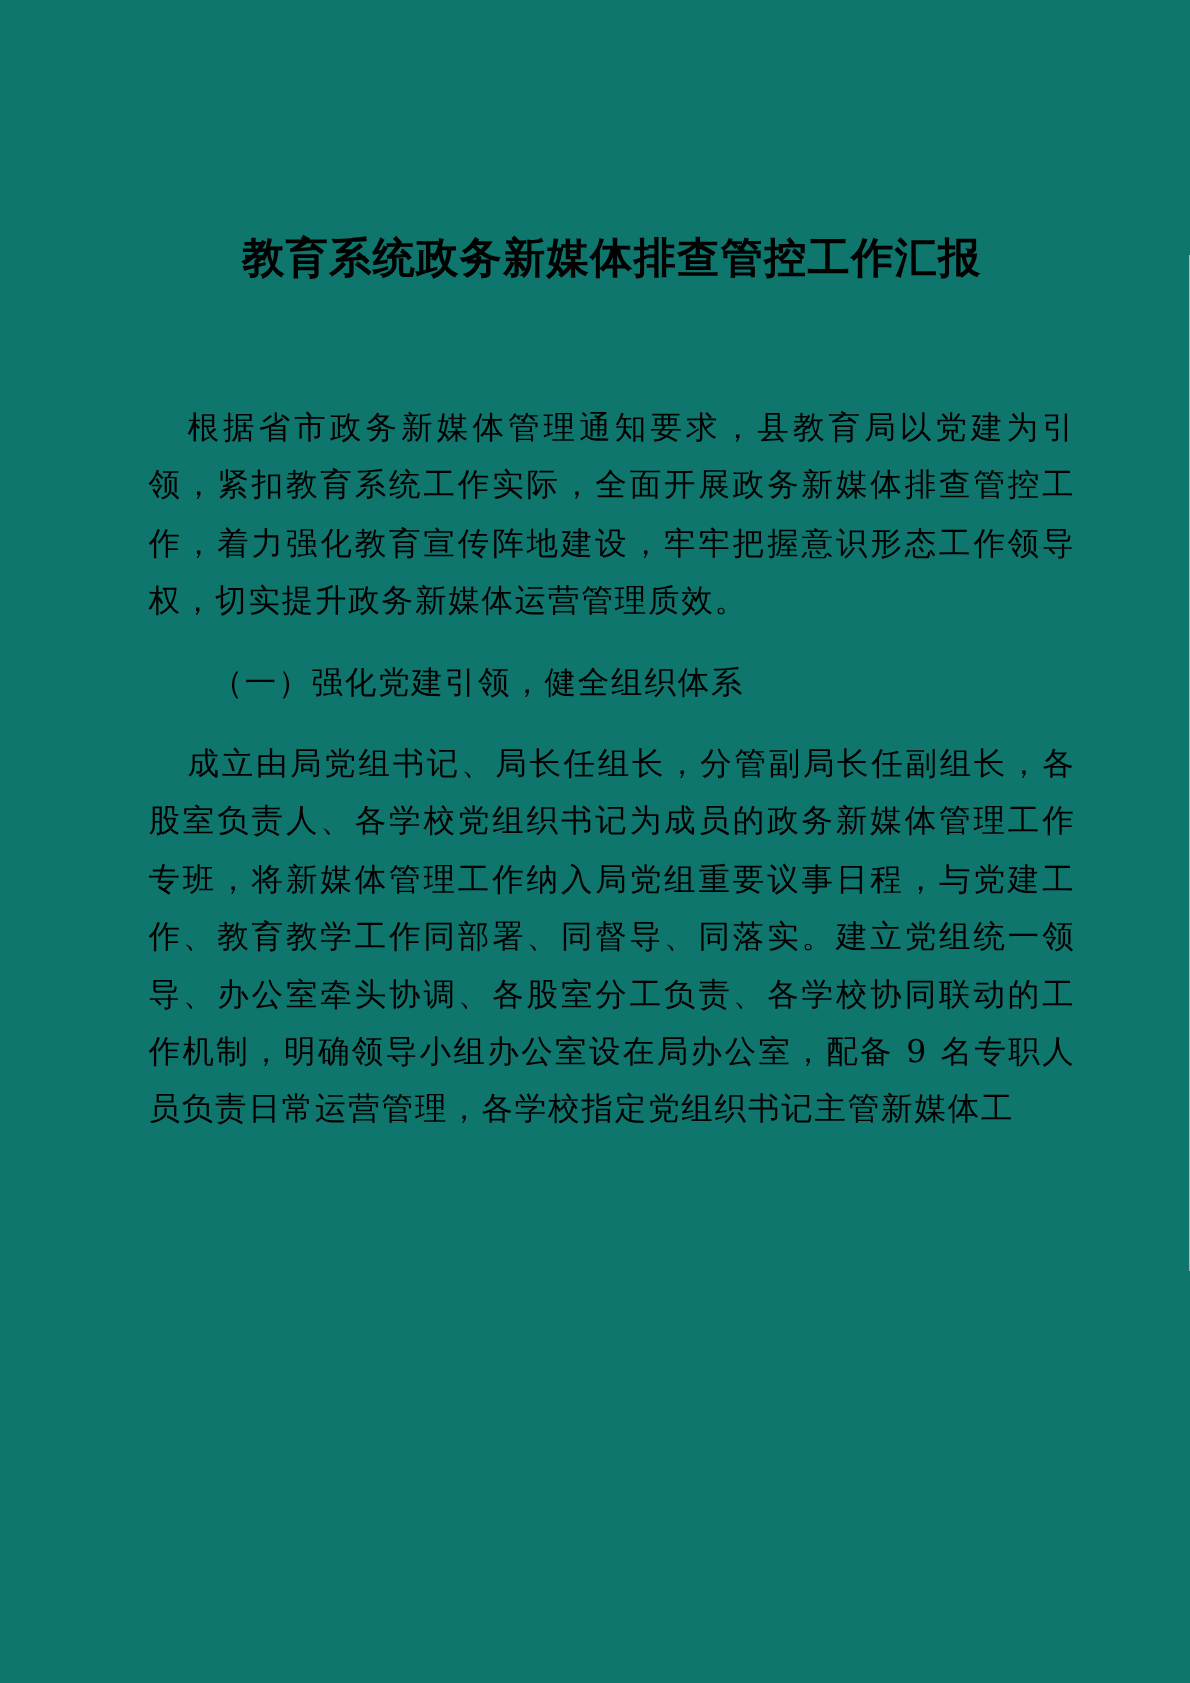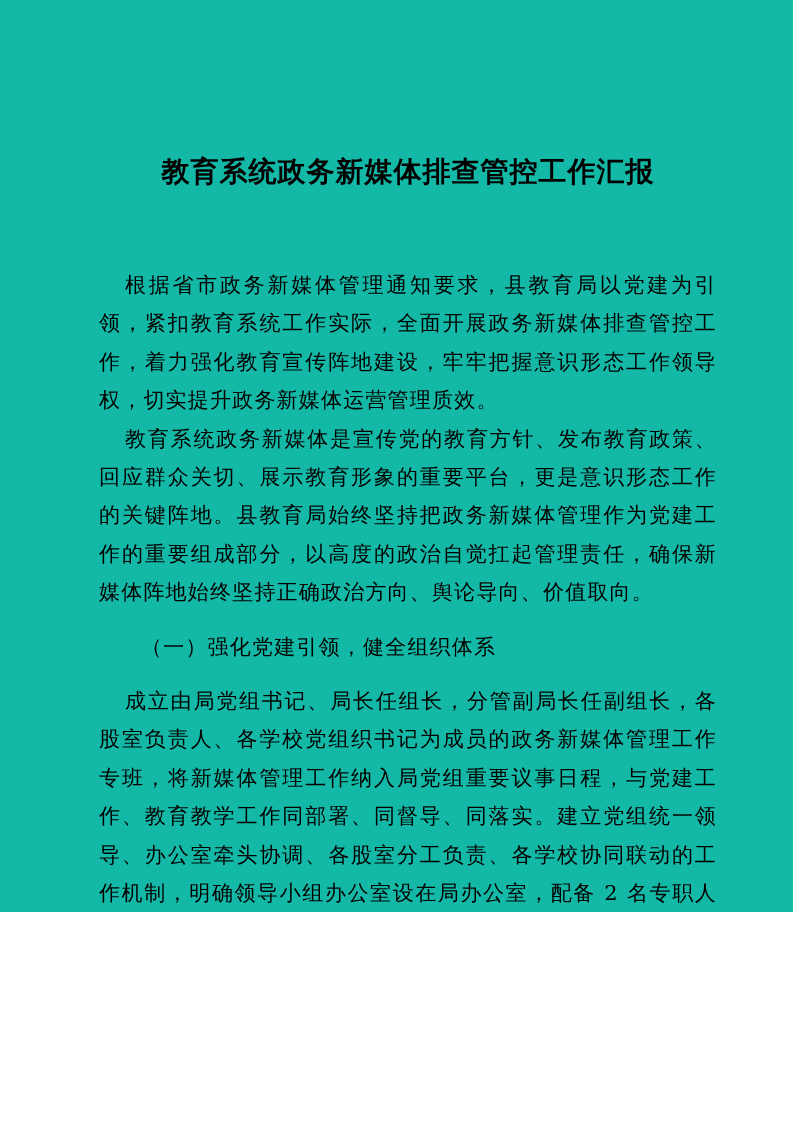--- a/index.html
+++ b/index.html
@@ -3,22 +3,22 @@
 <meta charset="utf-8">
 <style>
   html, body {
     margin: 0;
     padding: 0;
     background: #ffffff;
   }
   .page {
     position: relative;
     width: 793px;
-    height: 912px;
-    background: #14b8a6;
+    height: 1122px;
+    background: #0f766e;
     overflow: hidden;
     color: #000000;
   }
   .content {
     position: absolute;
     left: 99px;
     top: 150px;
     width: 618px;
   }
   .doc-title {
@@ -65,19 +65,18 @@
 </head>
 <body>
 
 <div class="page">
   <div class="content">
     <h1 class="doc-title">教育系统政务新媒体排查管控工作汇报</h1>
 
     <p class="para first">根据省市政务新媒体管理通知要求，县教育局以党建为引领，紧扣教育系统工作实际，全面开展政务新媒体排查管控工作，着力强化教育宣传阵地建设，牢牢把握意识形态工作领导权，切实提升政务新媒体运营管理质效。</p>
 
 
-    <p class="para">教育系统政务新媒体是宣传党的教育方针、发布教育政策、回应群众关切、展示教育形象的重要平台，更是意识形态工作的关键阵地。县教育局始终坚持把政务新媒体管理作为党建工作的重要组成部分，以高度的政治自觉扛起管理责任，确保新媒体阵地始终坚持正确政治方向、舆论导向、价值取向。</p>
 
     <p class="h2">（一）强化党建引领，健全组织体系</p>
 
-    <p class="para">成立由局党组书记、局长任组长，分管副局长任副组长，各股室负责人、各学校党组织书记为成员的政务新媒体管理工作专班，将新媒体管理工作纳入局党组重要议事日程，与党建工作、教育教学工作同部署、同督导、同落实。建立党组统一领导、办公室牵头协调、各股室分工负责、各学校协同联动的工作机制，明确领导小组办公室设在局办公室，配备 2 名专职人员负责日常运营管理，各学校指定党组织书记主管新媒体工</p>
+    <p class="para">成立由局党组书记、局长任组长，分管副局长任副组长，各股室负责人、各学校党组织书记为成员的政务新媒体管理工作专班，将新媒体管理工作纳入局党组重要议事日程，与党建工作、教育教学工作同部署、同督导、同落实。建立党组统一领导、办公室牵头协调、各股室分工负责、各学校协同联动的工作机制，明确领导小组办公室设在局办公室，配备 9 名专职人员负责日常运营管理，各学校指定党组织书记主管新媒体工</p>
   </div>
 </div>
 
 </body></html>

